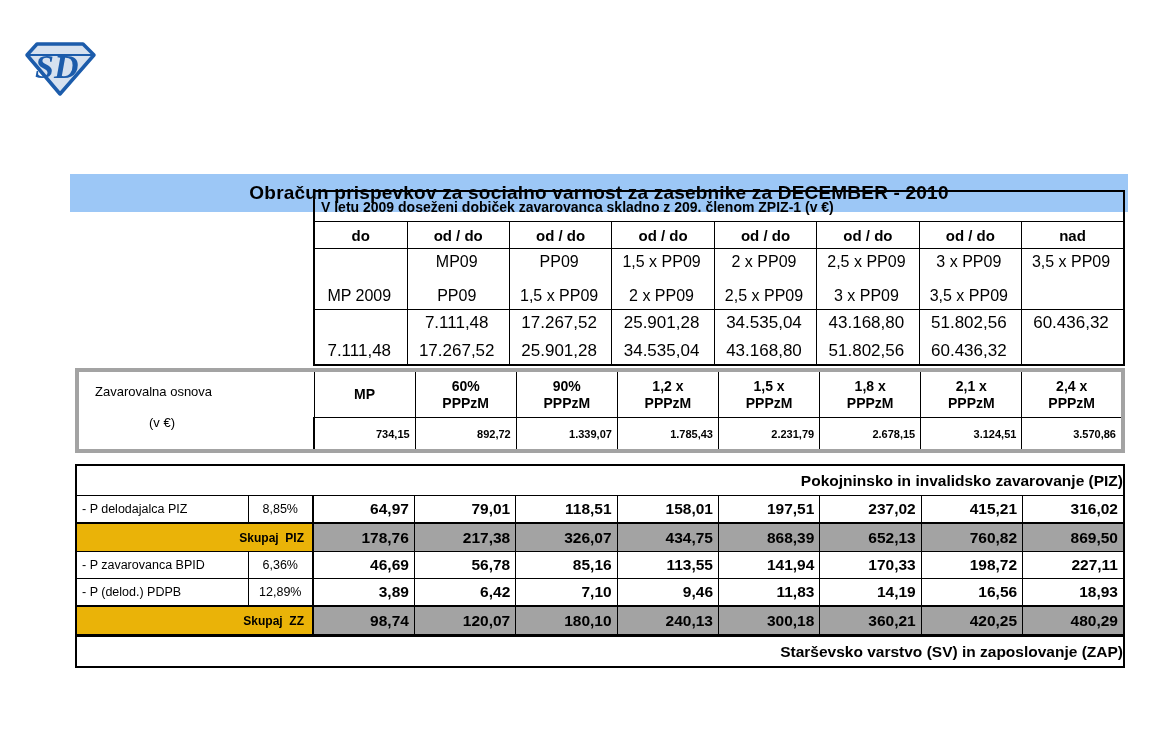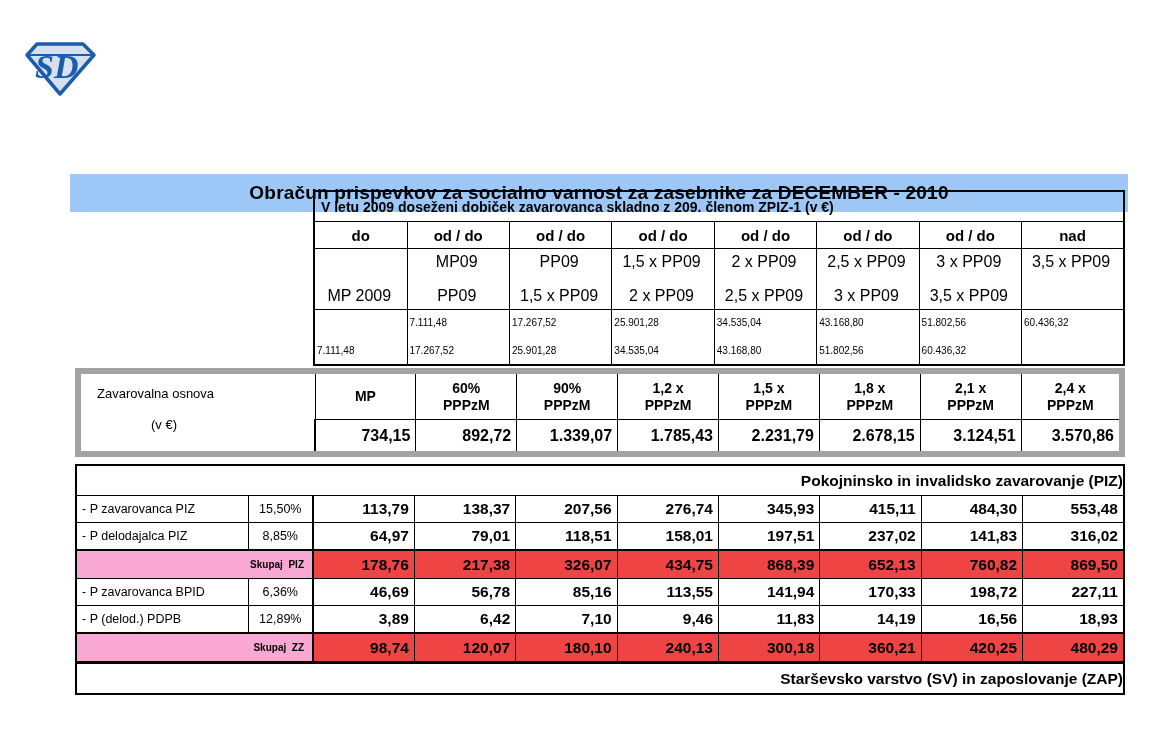--- a/index.html
+++ b/index.html
@@ -24,41 +24,41 @@
   .bt3{border-top:3px solid #000}
   
   #profit{position:absolute;left:313px;top:190px;width:812px;border:2px solid #000}
   #profit col.pc1{width:93px}
   .pt-title{height:29px;font-weight:bold;font-size:14px;text-align:left;padding-left:6px;vertical-align:middle}
   .pt-type{height:26px;font-weight:bold;font-size:15px;text-align:center;vertical-align:middle}
   .pt-range{height:60px;vertical-align:top}
   .pt-num{height:54px;vertical-align:top}
   .stack{display:flex;flex-direction:column;justify-content:space-between;height:100%;box-sizing:border-box;padding:5px 5px 6px 2px}
   .pt-range .stack div{text-align:center;font-size:16px;line-height:15px;min-height:15px}
-  .pt-num .stack div{text-align:left;font-size:10px;line-height:15px;min-height:15px}
-  
-  #base{position:absolute;left:75px;top:368px;width:1050px;border:6px solid #a3a3a3}
+  .pt-num .stack div{text-align:center;font-size:17px;line-height:15px;min-height:15px}
+  
+  #base{position:absolute;left:75px;top:368px;width:1050px;border:4px solid #a3a3a3}
   #base col.bc1{width:237px}
   .b-label{vertical-align:top}
   .b-label .bl1{font-size:13px;padding:12px 0 0 16px}
   .b-label .bl2{font-size:13px;padding:16px 0 0 70px}
   .b-h{height:45px;font-weight:bold;font-size:14px;text-align:center;vertical-align:middle;white-space:pre-line;line-height:17px;border-left:1px solid #000}
-  .b-v{height:31px;font-weight:bold;font-size:16px;text-align:right;vertical-align:middle;padding-right:5px}
+  .b-v{height:31px;font-weight:bold;font-size:11px;text-align:right;vertical-align:middle;padding-right:5px}
   
   #contrib{position:absolute;left:75px;top:464px;width:1050px;border:2px solid #000}
   #contrib col.cc1{width:172px}
   #contrib col.cc2{width:65px}
   .sec-h{height:29px;font-size:15.5px;vertical-align:middle;text-align:right;padding-left:6px}
   .sec-h .b{font-weight:bold}
   .sec-h .n{font-weight:normal;font-size:14.5px}
   .row-label{height:26px;font-size:12.5px;text-align:left;padding-left:5px;vertical-align:middle}
   .row-rate{font-size:12.5px;text-align:center;vertical-align:middle}
   .num{font-weight:bold;font-size:15.5px;text-align:right;vertical-align:middle;padding-right:5px}
-  .total-label{height:27px;font-weight:bold;font-size:10px;text-align:right;vertical-align:middle;padding-right:8px;white-space:pre;background:#f9a8d4}
-  .total-num{background:#ef4444}
+  .total-label{height:27px;font-weight:bold;font-size:12px;text-align:right;vertical-align:middle;padding-right:8px;white-space:pre;background:#eab308}
+  .total-num{background:#a3a3a3}
 </style>
 </head>
 <body>
 
 <div id="logo">
   <svg width="80" height="62" viewBox="0 0 80 62">
     <polygon points="7,17 17,6 63,6 74,17 40,56" fill="#d6e1ef" stroke="#1c5cab" stroke-width="3.5" stroke-linejoin="round"></polygon>
     <line x1="7" y1="17" x2="74" y2="17" stroke="#1c5cab" stroke-width="2"></line>
     <text x="15" y="40" font-size="34" font-weight="bold" font-style="italic" fill="#1c5cab" font-family="Liberation Serif, serif">SD</text>
   </svg>
@@ -253,41 +253,29 @@
       <col>
       <col>
       <col>
     </colgroup>
 
   <tbody>
       <tr>
     <td colspan="10" class="sec-h"><span class="b">Pokojninsko in invalidsko zavarovanje (PIZ)</span></td>
   </tr>
   <tr>
-    <td class="row-label">- P zavarovanca PIZ</td>
-    <td class="row-rate">15,50%</td>
-    <td class="num vl2">113,79</td>
-    <td class="num">138,37</td>
-    <td class="num">207,56</td>
-    <td class="num">276,74</td>
-    <td class="num">345,93</td>
-    <td class="num">415,11</td>
-    <td class="num">484,30</td>
-    <td class="num">553,48</td>
-  </tr>
-  <tr>
     <td class="row-label">- P delodajalca PIZ</td>
     <td class="row-rate">8,85%</td>
     <td class="num vl2">64,97</td>
     <td class="num">79,01</td>
     <td class="num">118,51</td>
     <td class="num">158,01</td>
     <td class="num">197,51</td>
     <td class="num">237,02</td>
-    <td class="num">141,83</td>
+    <td class="num">415,21</td>
     <td class="num">316,02</td>
   </tr>
   <tr>
     <td colspan="2" class="total-label bt2">Skupaj  PIZ</td>
     <td class="num total-num vl2 bt2">178,76</td>
     <td class="num total-num bt2">217,38</td>
     <td class="num total-num bt2">326,07</td>
     <td class="num total-num bt2">434,75</td>
     <td class="num total-num bt2">868,39</td>
     <td class="num total-num bt2">652,13</td>

